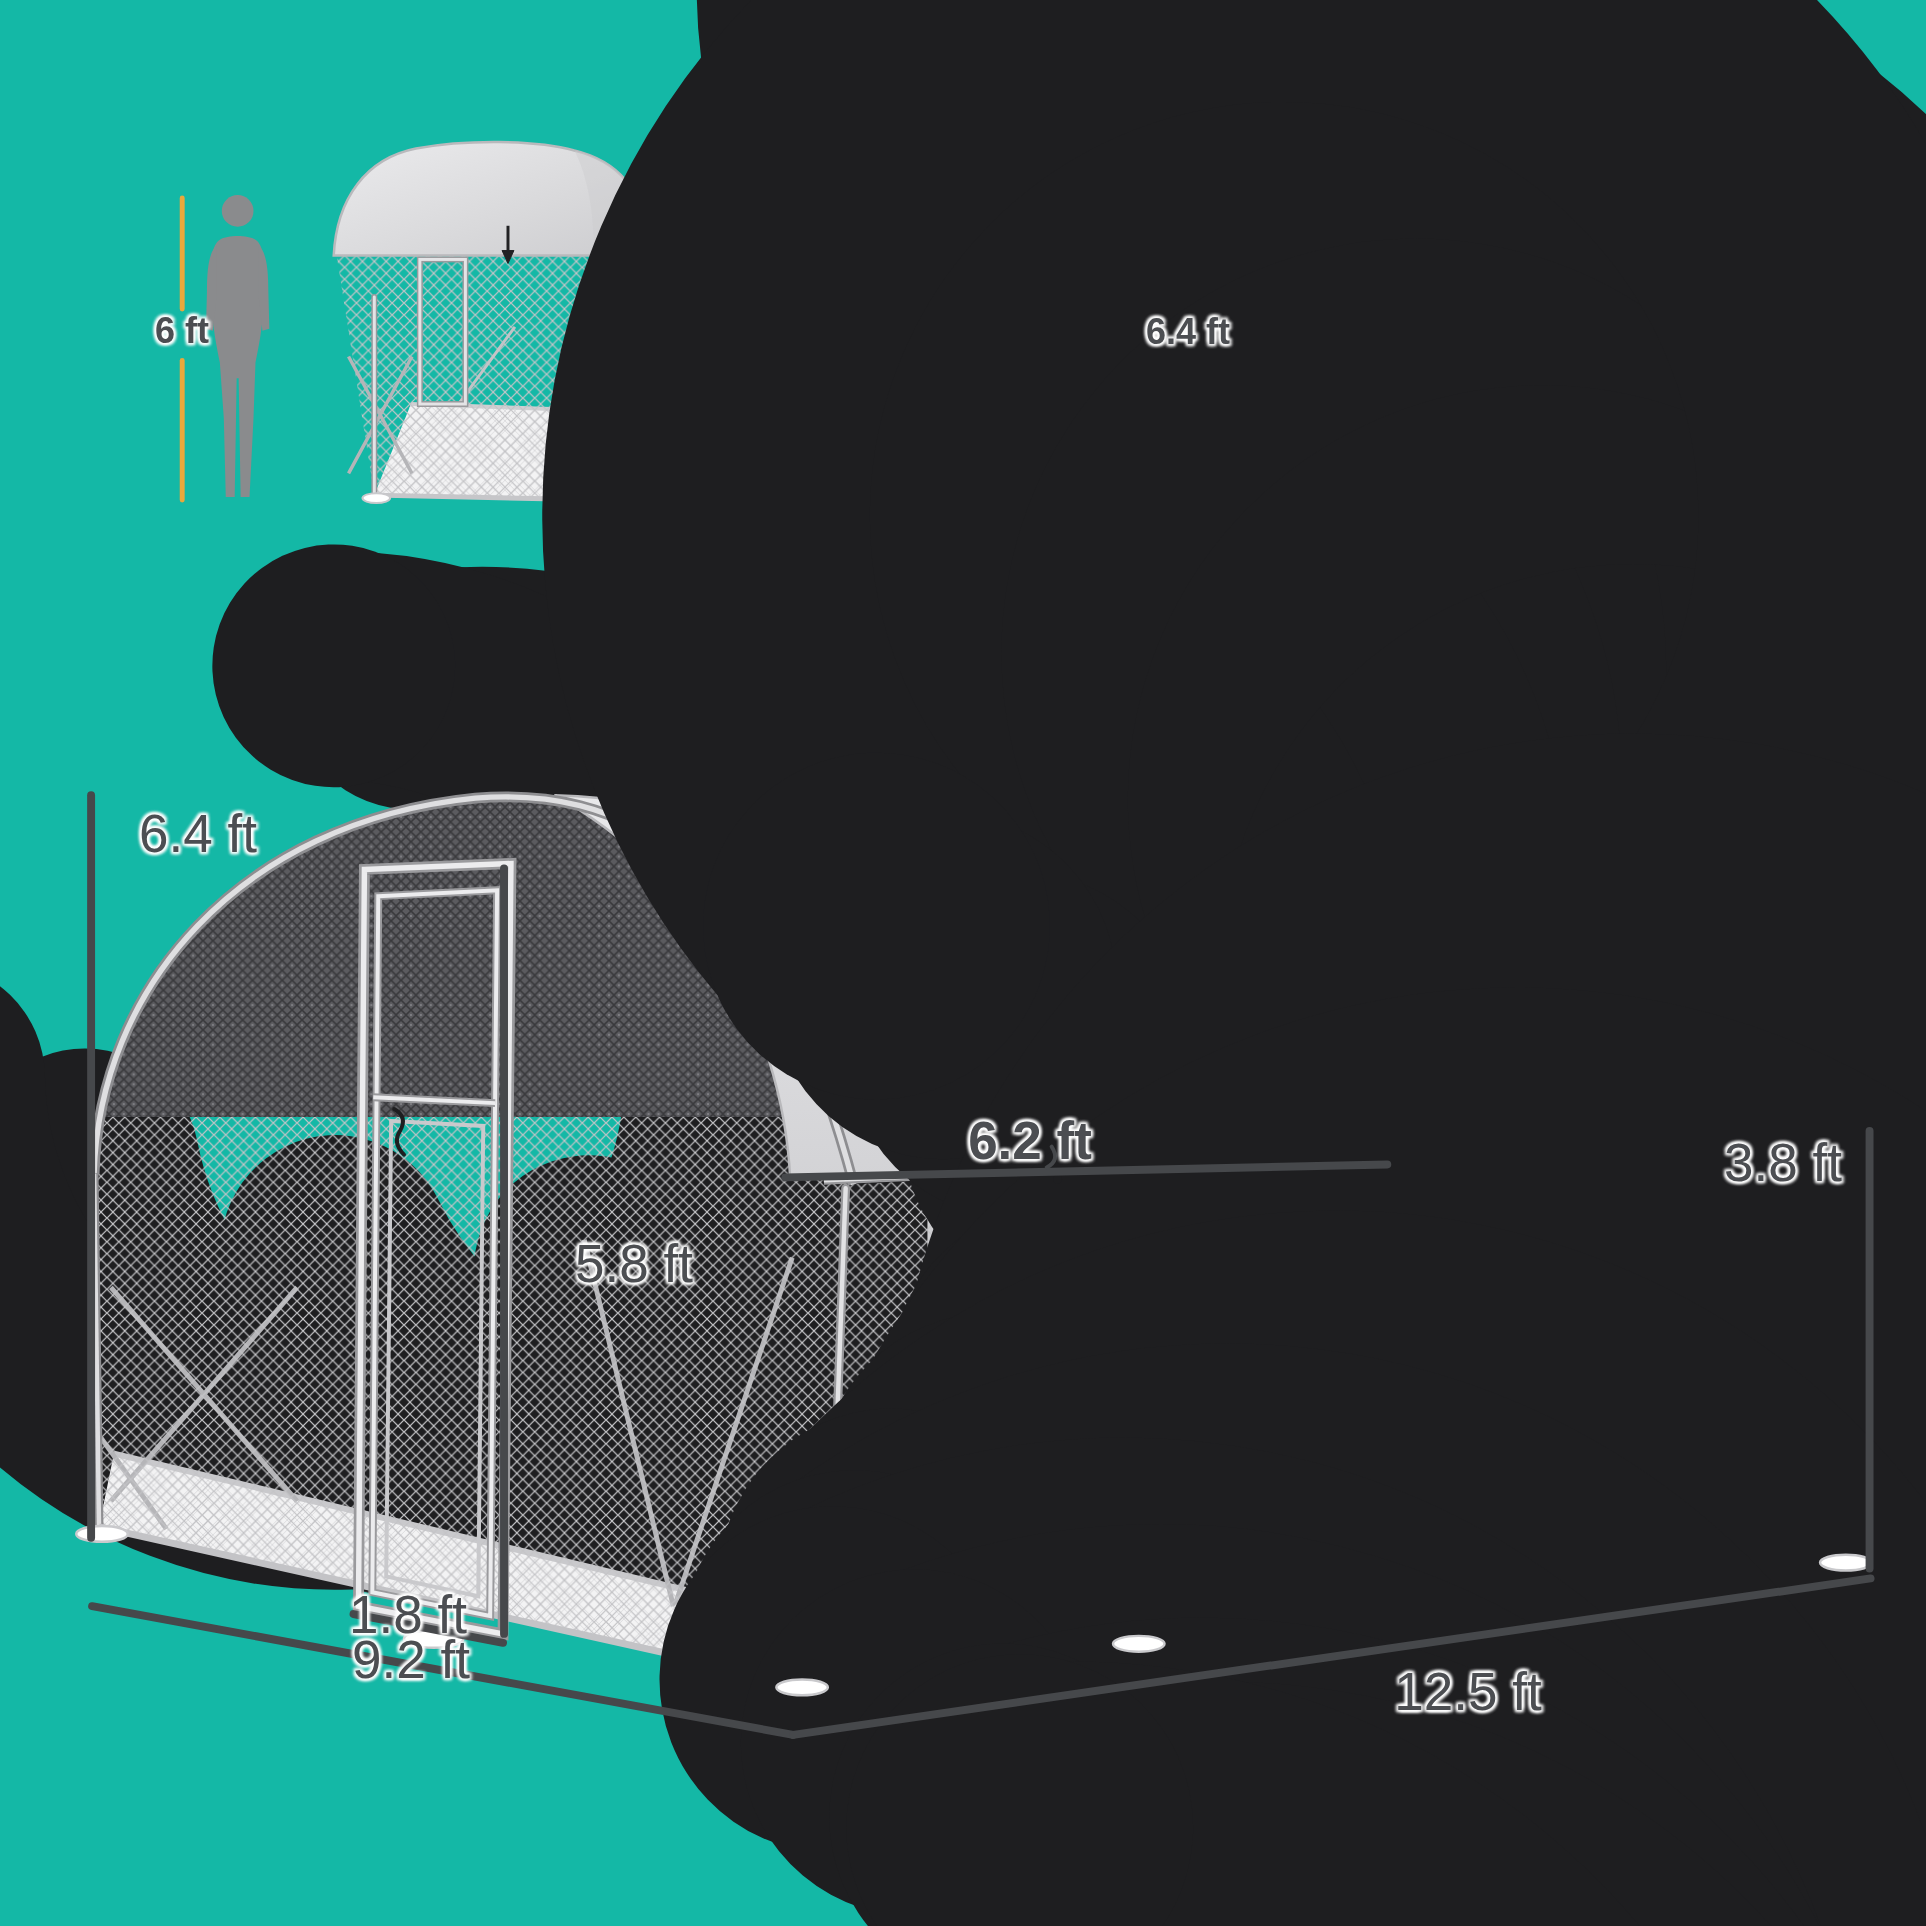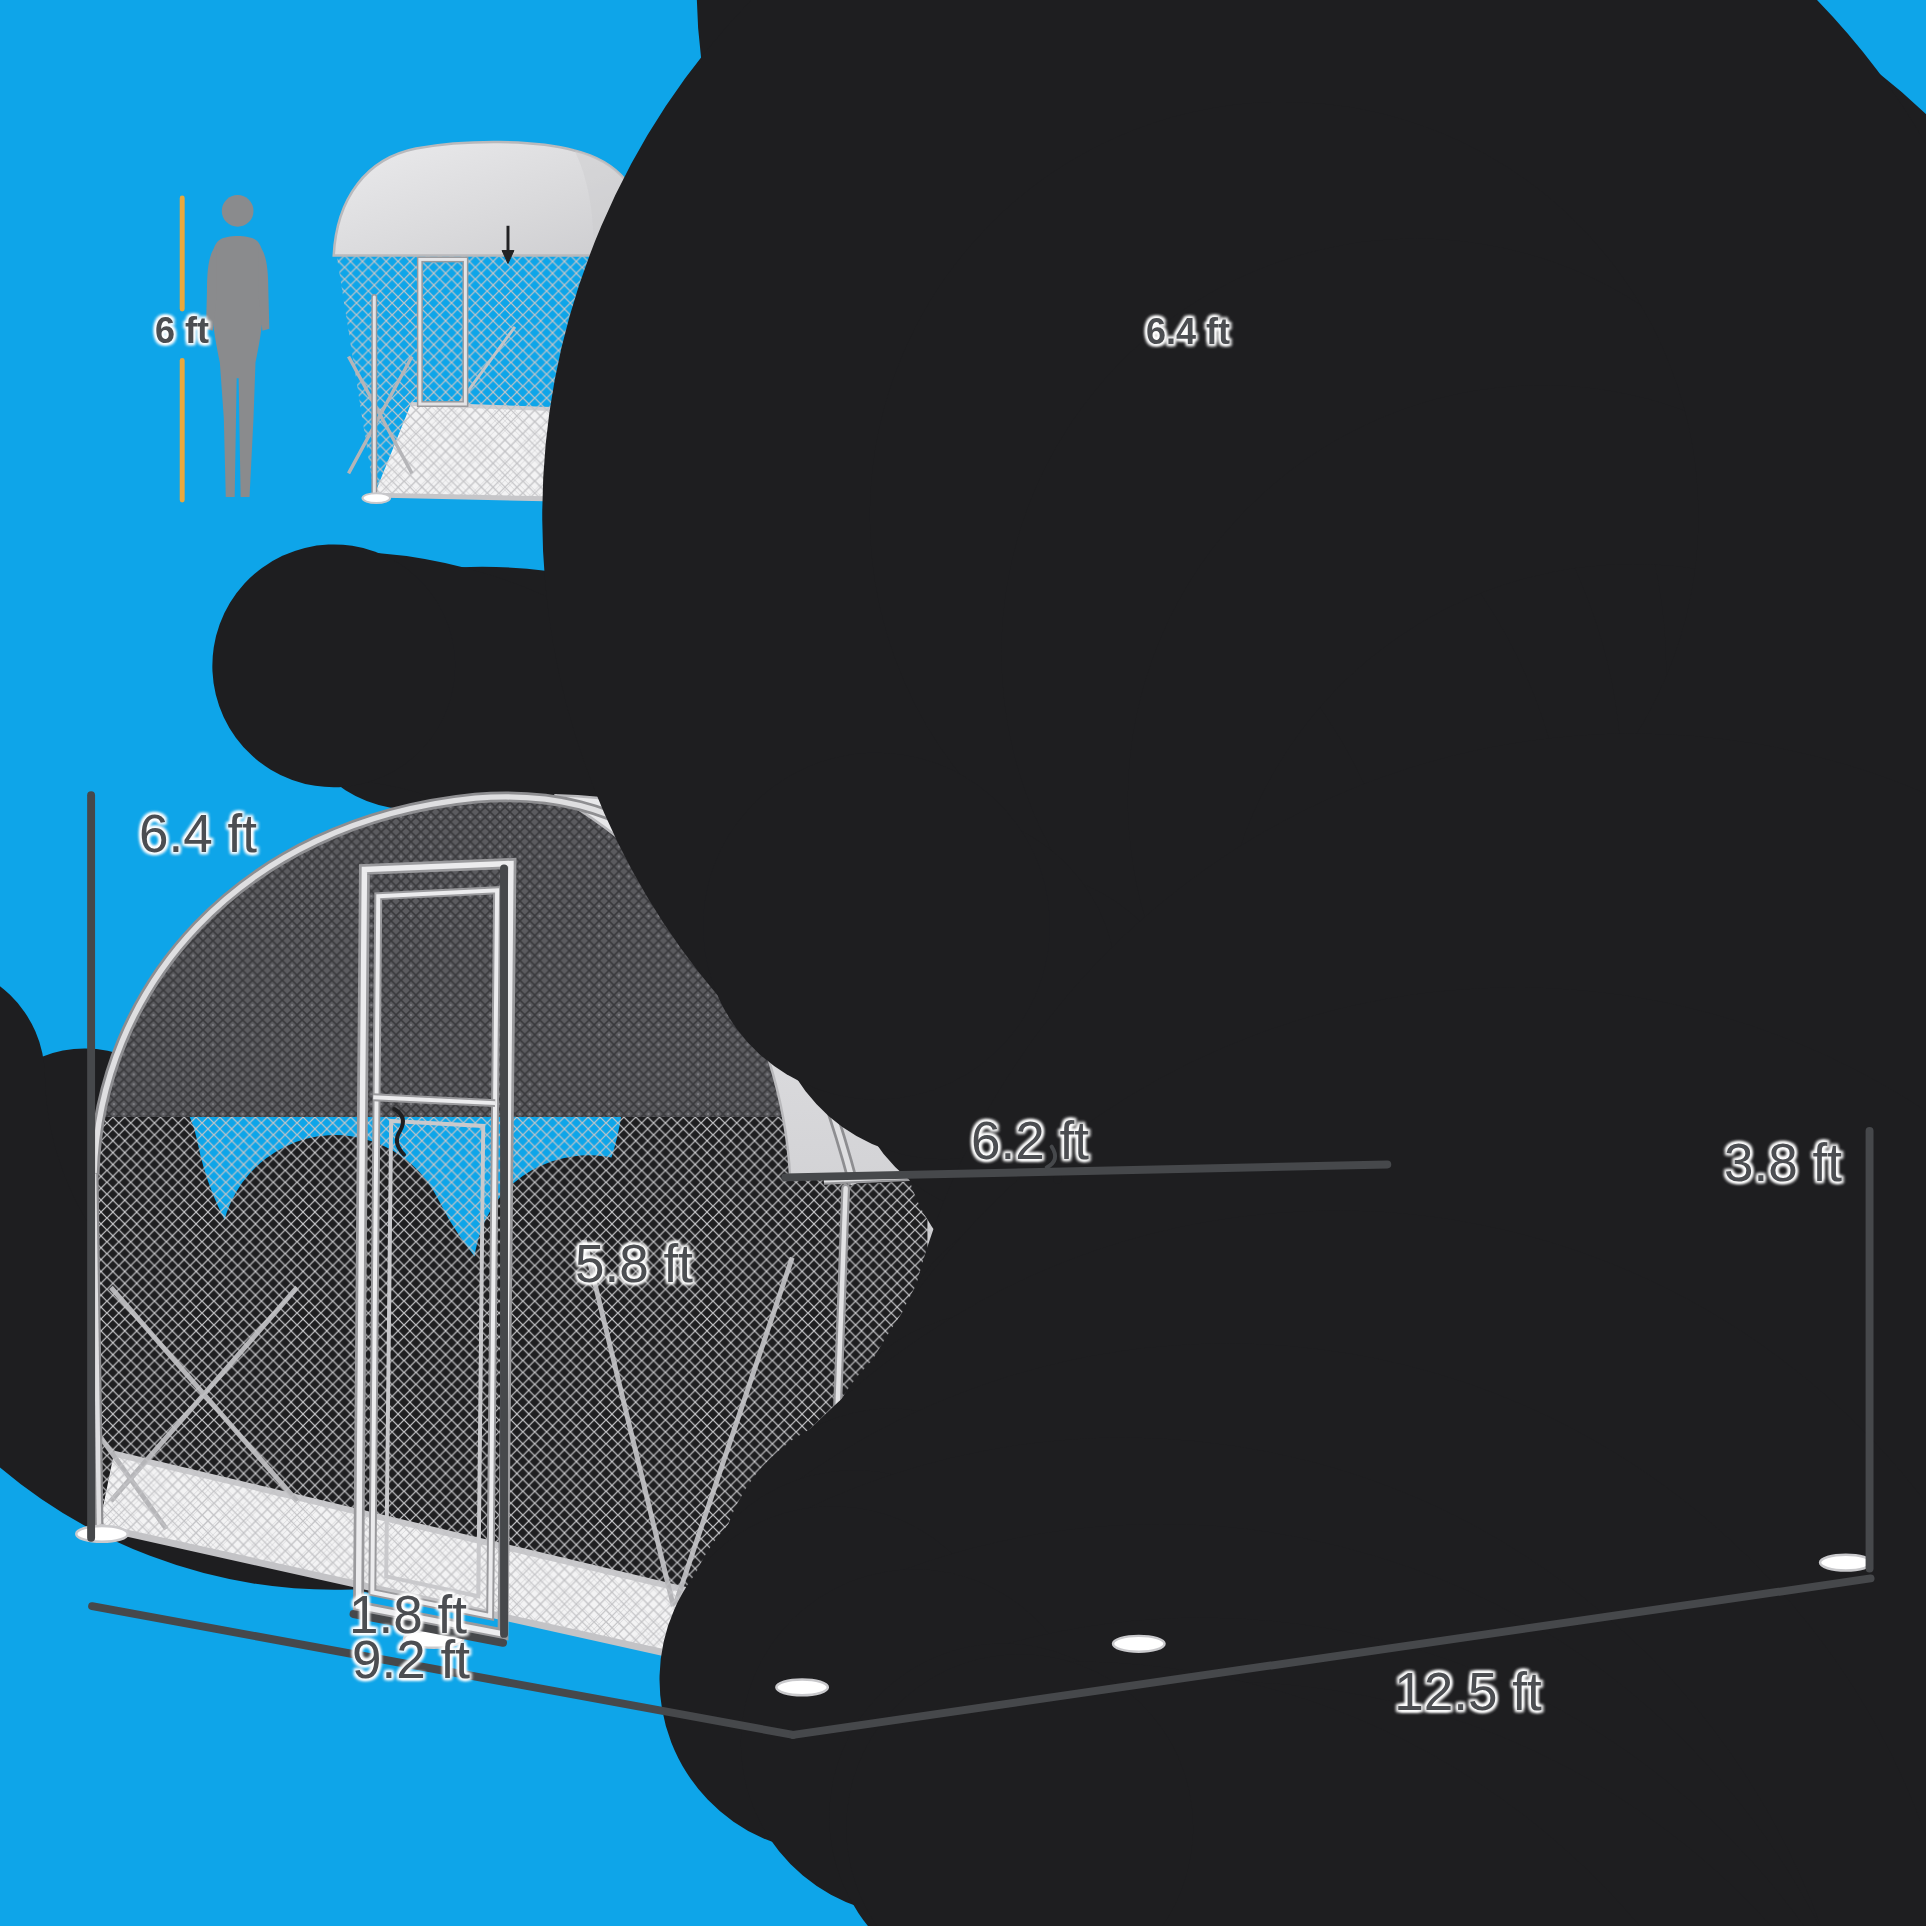--- a/index.html
+++ b/index.html
@@ -1,17 +1,17 @@
 <!DOCTYPE html>
 <html><head>
 <meta charset="utf-8">
 <style>
   html,body{margin:0;padding:0;background:#ffffff;}
   body{width:1927px;height:1927px;position:relative;font-family:"Liberation Sans",sans-serif;}
-  #stage{position:absolute;left:0;top:0;width:1927px;height:1927px;overflow:hidden;background:#0ea5e9;}
+  #stage{position:absolute;left:0;top:0;width:1927px;height:1927px;overflow:hidden;background:#14b8a6;}
   #art{position:absolute;left:0;top:0;}
   .dim-label{
     position:absolute;transform:translate(-50%,-50%);
     color:#4C4E52;font-size:53px;font-weight:400;letter-spacing:0px;white-space:nowrap;
     text-shadow:0 0 5px #fff,0 0 5px #fff,2px 2px 3px #fff,-2px -2px 3px #fff,2px -2px 3px #fff,-2px 2px 3px #fff;
     z-index:5;
   }
   .dim-label.ref{font-size:36px;font-weight:600;}
 </style>
 </head>
@@ -227,17 +227,17 @@
 </svg>
 
 <div class="dim-label ref" style="left:182px;top:331px;">6 ft</div>
 <div class="dim-label ref" style="left:1188px;top:332px;">6.4 ft</div>
 
 <div class="dim-label" style="left:198px;top:833px;">6.4 ft</div>
 <div class="dim-label" style="left:612px;top:1263px;padding-left:44px;">5.8 ft</div>
 <div class="dim-label" style="left:408px;top:1578px;margin-top:36px;">1.8 ft</div>
 <div class="dim-label" style="left:411px;top:1659px;">9.2 ft</div>
 <div class="dim-label" style="left:1468px;top:1691px;">12.5 ft</div>
-<div class="dim-label" style="left:1030px;top:1140px;">6.2 ft</div>
+<div class="dim-label" style="left:1030px;top:1140px;font-weight:bold;">6.2 ft</div>
 <div class="dim-label" style="left:1783px;top:1162px;">3.8 ft</div>
 
 </div>
 
 
 </body></html>

